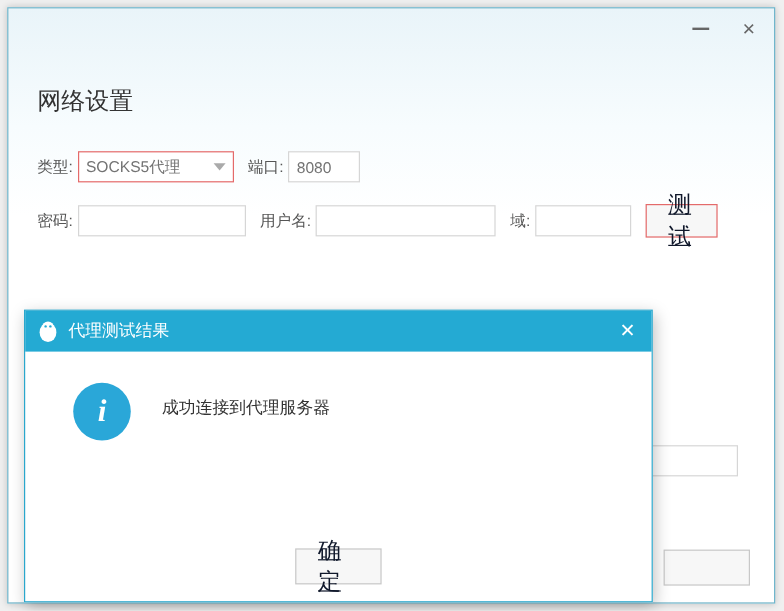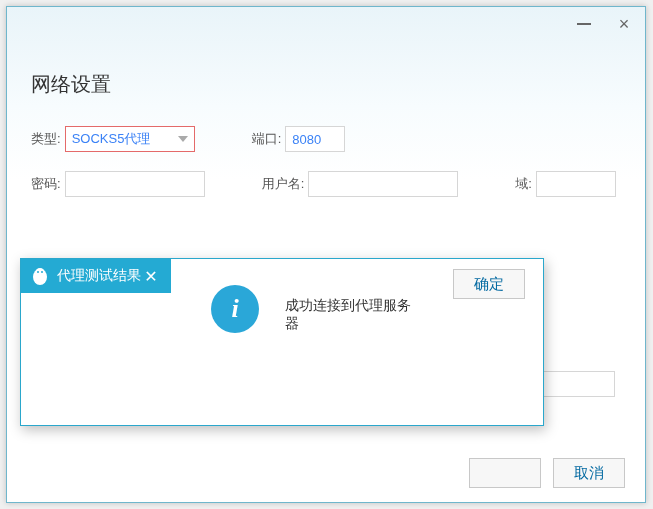--- a/index.html
+++ b/index.html
@@ -38,82 +38,81 @@
   .section-title {
     font-size: 20px;
     color: #333;
     margin-bottom: 28px;
   }
   .row {
     display: flex;
     align-items: center;
     margin-bottom: 18px;
     flex-wrap: nowrap;
-    gap: 45px;
   }
   .field {
     display: flex;
     align-items: center;
     margin-right: 12px;
   }
   .lbl {
     color: #555;
     margin-right: 4px;
     white-space: nowrap;
   }
   .select, .input {
     border: 1px solid #d6d6d6;
     background: #fff;
     height: 26px;
     font-size: 13px;
     padding: 0 6px;
-    color: #3b82f6;
+    color: #737373;
   }
   .select {
     width: 130px;
     display:flex; align-items:center; justify-content:space-between;
     cursor:pointer;
   }
   .select .caret {
     width:0;height:0;border-left:5px solid transparent;border-right:5px solid transparent;border-top:6px solid #aaa;
   }
   .highlight-red { border: 1px solid #e46a6a !important; }
   .input-md { width:150px; }
   .input-port { width:60px; }
   .input-domain { width:80px; }
   .btn {
     border:1px solid #c8c8c8;
     background:#f7f7f7;
     height:30px;
     padding:0 18px;
-    font-size:15px;
-    color:#0369a1;
+    font-size:19px;
+    color:#0f172a;
     cursor:pointer;
-    display:flex;align-items:center;justify-content:center;
+    display:flex;align-items:center;justify-content:center;text-decoration:underline;
   }
   .btn-test { width:60px; height:28px; }
   .footer {
     position:absolute;
     bottom:14px; right:20px;
     display:flex; gap:12px;
   }
   .hidden-btn {
     border:1px solid #c8c8c8; background:#f7f7f7;
     width:72px; height:30px;
   }
   
   .modal {
     position:absolute;
     left:20px; top:258px;
-    width:524px; height:168px;
+    width:524px; height:244px;
     background:#fff;
     border:1px solid #2aa7cc;
     box-shadow: 2px 4px 12px rgba(0,0,0,0.25);
     display:flex;
-    flex-direction:row;
+    flex-direction:column;
   }
   .modal-title {
     height:34px;
     background:#24aad3;
     color:#fff;
     display:flex;
     align-items:center;
     padding:0 10px;
     font-size:14px;
     justify-content:space-between;
@@ -203,21 +202,20 @@
       </div>
       <div class="btn btn-test highlight-red">测试</div>
     </div>
   </div>
 
   <span class="lower-colon">:</span>
   <div class="lower-input"></div>
 
   <div class="footer">
     <div class="hidden-btn"></div>
-    <div class="btn" style="width:72px">取消</div>
   </div>
 </div>
 
 <div class="modal">
   <div class="modal-title">
     <div class="modal-title-left">
       <span class="penguin">
         <svg width="18" height="20" viewBox="0 0 18 20">
           <ellipse cx="9" cy="11" rx="7" ry="8" fill="#fff"></ellipse>
           <ellipse cx="9" cy="7" rx="5" ry="5" fill="#fff"></ellipse>

